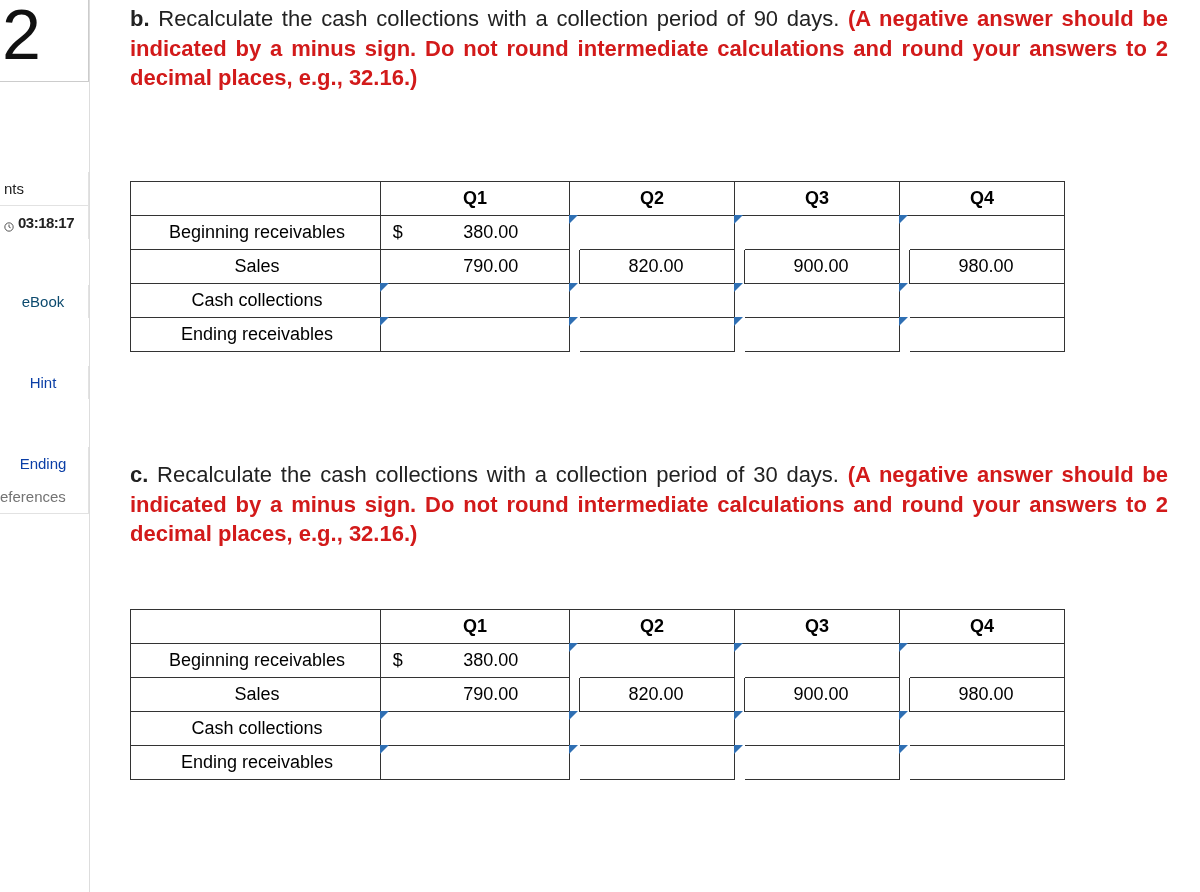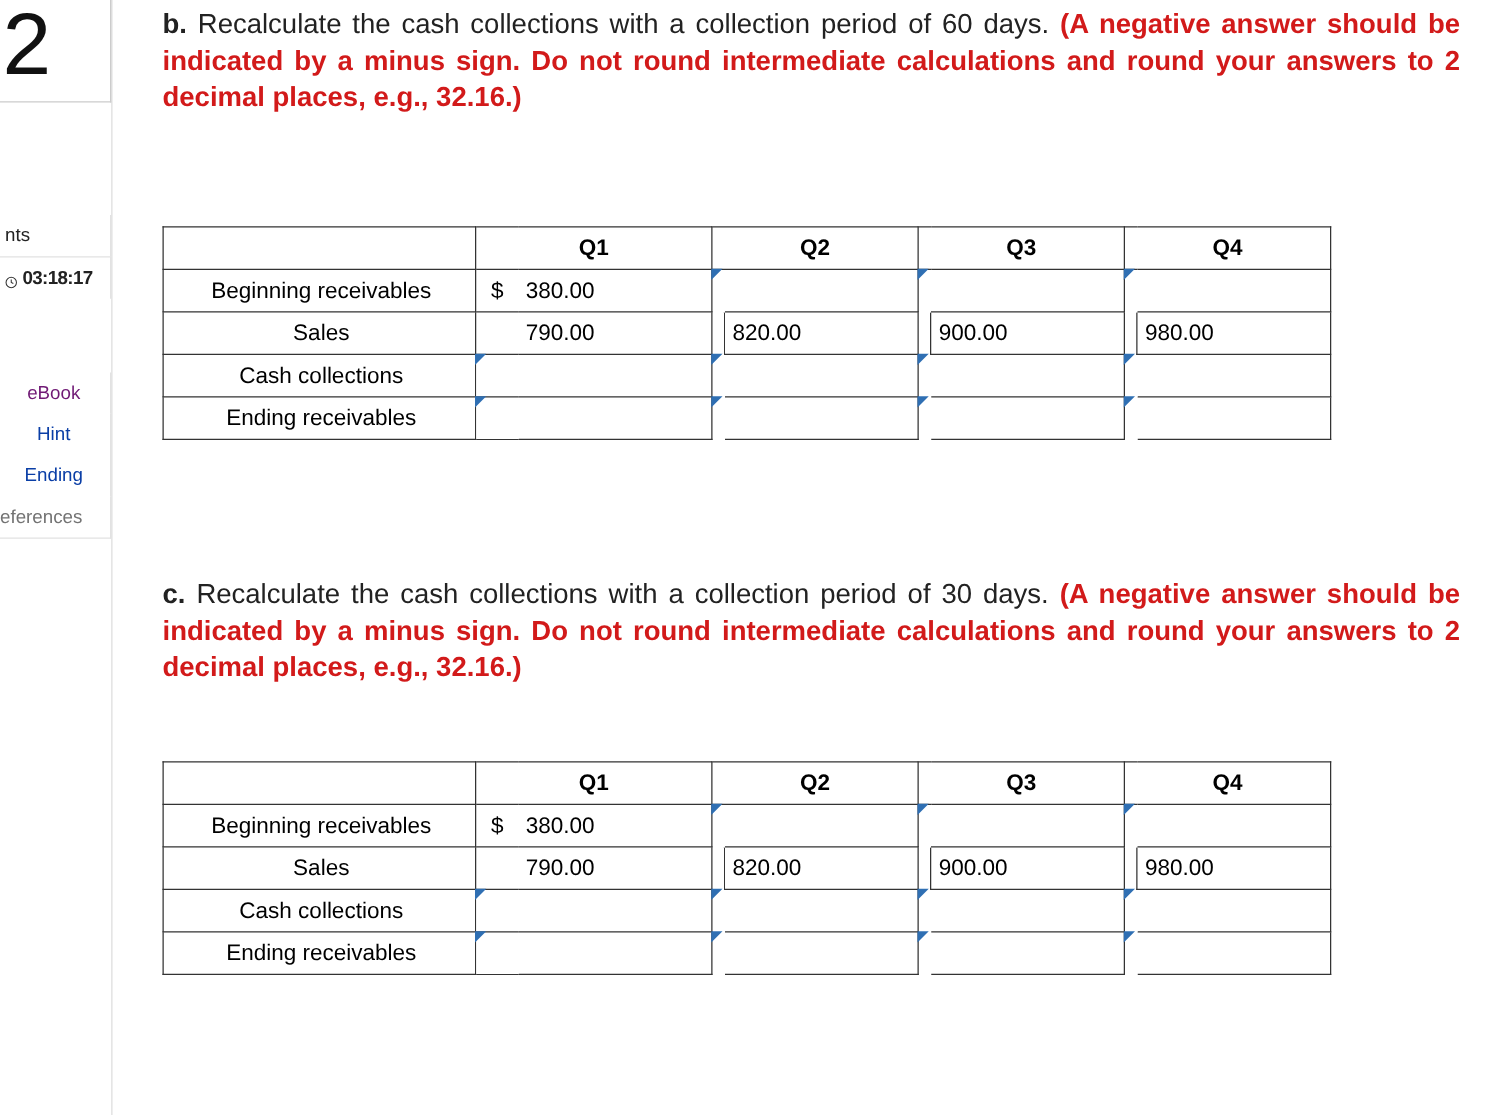--- a/index.html
+++ b/index.html
@@ -57,22 +57,22 @@
     align-items: center;
     gap: 4px;
     font-weight: 700;
     font-family: "Arial Narrow", Arial, sans-serif;
     letter-spacing: -0.5px;
   }
   .side-item.timer .clock-icon {
     width: 10px; height: 10px;
     display: inline-block;
   }
-  .side-item.link1 { margin-top: 59px; border-top:none; color:#701a75; text-align:center; }
-  .side-item.link { color:#0a3ea6; text-align:center; border-top:none;}
+  .side-item.link1 { margin-top: 46px; border-top:none; color:#0c4a6e; text-align:center; }
+  .side-item.link { color:#0a3ea6; text-align:center; border-top:none;margin-top:48px;}
   .side-item.nts { border-top:none; }
   .side-item.ref { color:#737373; border-top:none; border-bottom:1px solid #e2e2e2; text-align:left; padding-left:0;}
   .main {
     flex: 1;
     padding: 0 8px 0 40px;
     overflow: hidden;
   }
   .prompt {
     margin-top: 4px;
     font-size: 22px;
@@ -106,21 +106,21 @@
     padding-left: 9px;
     font-weight: 400;
   }
   table.calc .sym {
     text-align:center;
     width: 34px;
     border-right: none;
     border-left: 1px solid #333;
   }
   table.calc .valcell {
-    text-align: left;
+    text-align: center;
     padding-right: 8px;
     border-left: none;
   }
   table.calc .marker {
     width: 10px;
     padding:0;
     border:none;
     position: relative;
   }
   table.calc .marker .tri {
@@ -168,21 +168,21 @@
       <span>Ending</span>
     </div>
     <div class="side-item ref">
       <span>eferences</span>
     </div>
   </div>
 
   <div class="main">
 
     <div class="prompt">
-      <span class="lead"><b>b.</b><span> Recalculate the cash collections with a collection period of 60 days. </span></span><span class="red">(A negative answer should be indicated by a minus sign. Do not round intermediate calculations and round your answers to 2 decimal places, e.g., 32.16.)</span>
+      <span class="lead"><b>b.</b><span> Recalculate the cash collections with a collection period of 90 days. </span></span><span class="red">(A negative answer should be indicated by a minus sign. Do not round intermediate calculations and round your answers to 2 decimal places, e.g., 32.16.)</span>
     </div>
 
     <div class="tbl-wrap">
       <table class="calc">
         <colgroup>
           <col class="label">
             <col class="sym">
             <col class="val">
             <col class="mark">
           <col class="val">

